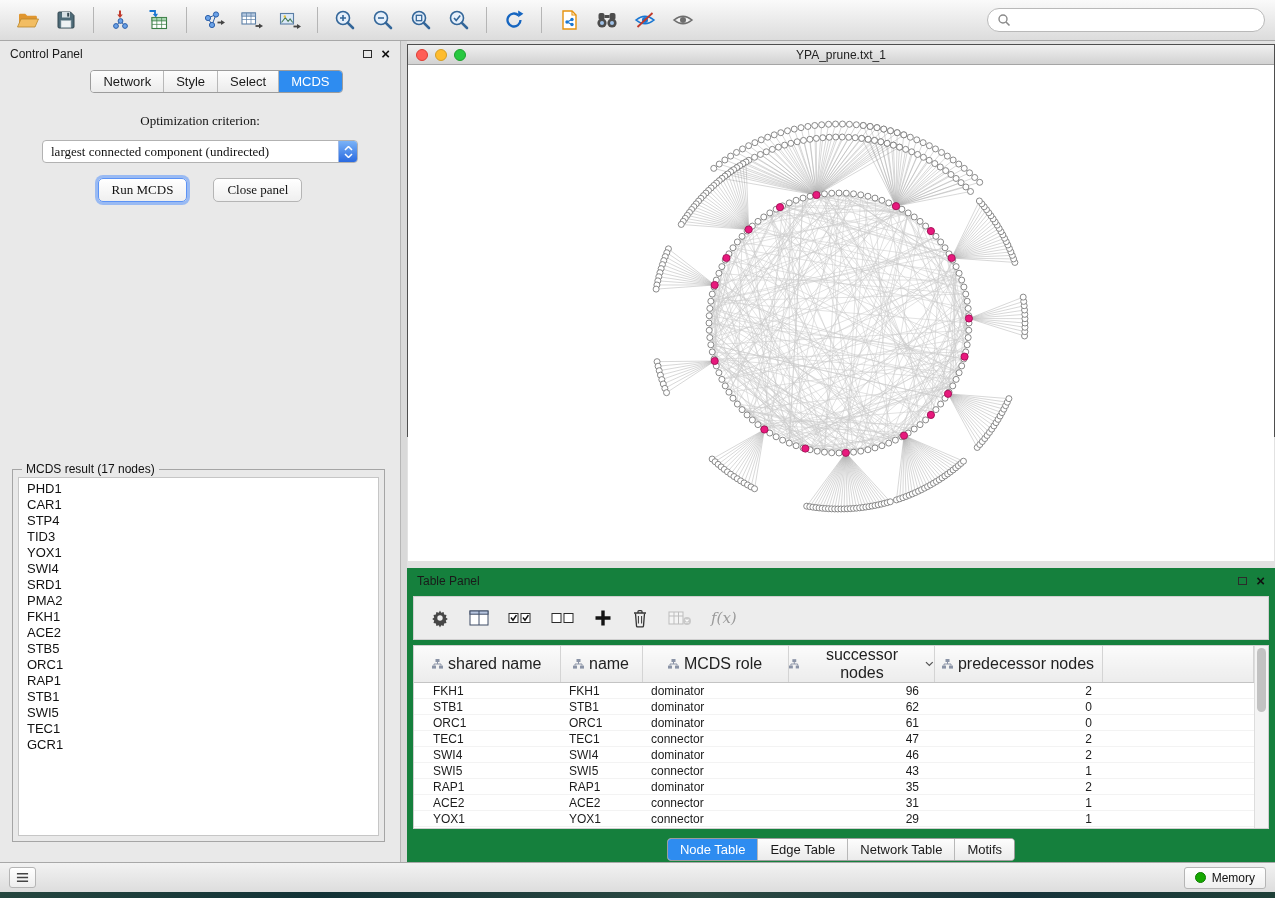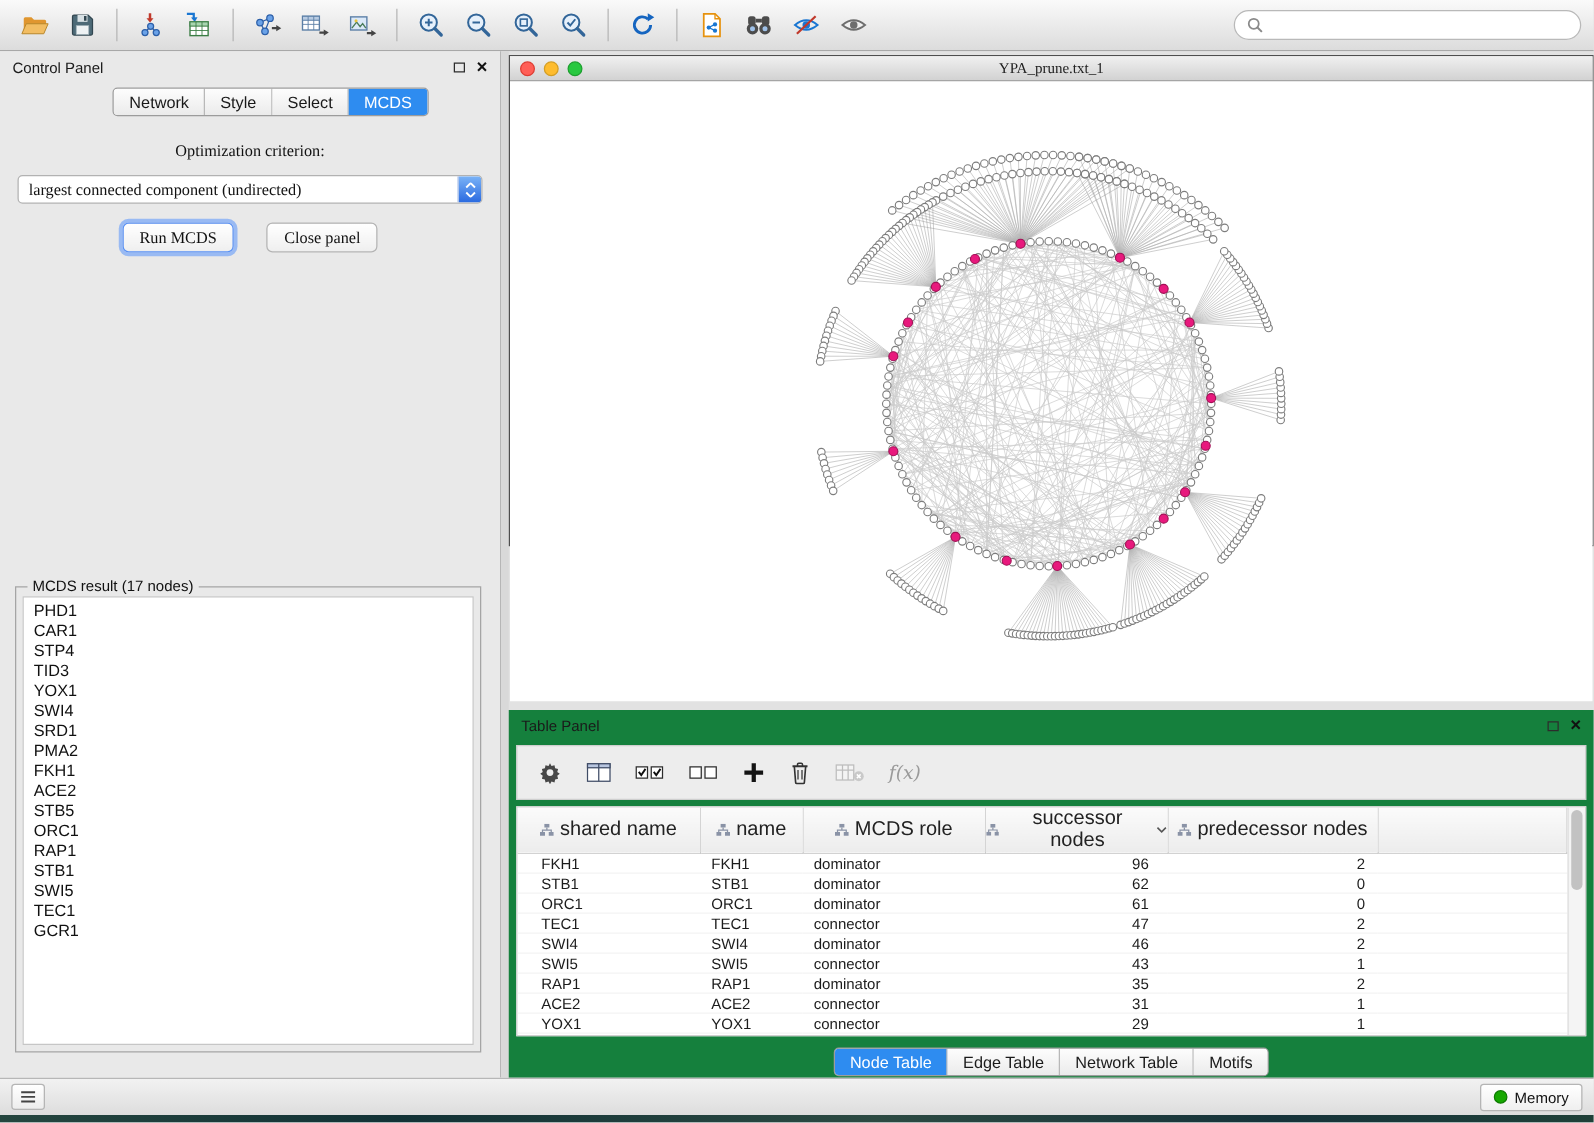--- a/index.html
+++ b/index.html
@@ -44,40 +44,40 @@
   .cp-tabs { display:flex; justify-content:center; margin-top:3px;margin-left:33px; }
   .seg { display:flex; border:1px solid #9c9c9c; border-radius:4px; overflow:hidden;
          background:#f5f5f5; box-shadow:0 1px 0 rgba(255,255,255,.7) inset; }
   .seg-tab { padding:3px 12px; font-size:13px; color:#1a1a1a;
              background:linear-gradient(#fdfdfd,#ebebeb); border-right:1px solid #b8b8b8; }
   .seg-tab:last-child { border-right:none; }
   .seg-tab.active { background:#2e8cf0; color:#fff; }
 
   .cp-body { padding:20px 12px 0; text-align:center;font-family:Liberation Serif, serif; }
   .opt-label { font-size:13px; margin-bottom:11px; }
-  .dropdown { width:372px; margin:0 auto; height:23px; border:1px solid #b2b2b2; border-radius:4px;
+  .dropdown { width:316px; margin:0 auto; height:23px; border:1px solid #b2b2b2; border-radius:4px;
               background:#fff; display:flex; align-items:stretch; font-size:13px; overflow:hidden; }
   .dd-text { flex:1; text-align:left; padding:3px 8px 0; white-space:nowrap; }
   .dd-cap { width:19px; background:linear-gradient(#7ab3f7,#2a6ae0); border-left:1px solid #9fb9e8;
             display:flex; flex-direction:column; align-items:center; justify-content:center; gap:2px; }
   .btn-row { margin-top:15px; display:flex; justify-content:center; gap:26px; }
   .mac-btn { font-size:13px; font-family:inherit; padding:3px 13px; color:#111;
              background:linear-gradient(#ffffff,#efefef); border:1px solid #b5b5b5; border-radius:5px; }
   .mac-btn.focused { box-shadow:0 0 0 3px rgba(88,148,251,.55); border-color:#5c93f5; }
 
   .result-group { position:absolute; left:12px; right:15px; top:428px; bottom:20px;
                   border:1px solid #a5a5a5; background:#e9e9e9; padding:7px 5px 5px; }
   .result-legend { position:absolute; top:-8px; left:9px; background:#e9e9e9; padding:0 4px; font-size:12px; }
   .result-list { background:#fff; border:1px solid #c6c6c6; height:100%; overflow:hidden;
                  text-align:left; padding-top:3px; }
   .mcds-item { font-size:13px; line-height:16px; padding:0 8px; }
 
   
   .network-window { position:absolute; left:407px; top:3px; width:868px; height:393px;
-                    border:1px solid #4e4e4e; background:#fff;font-family:Liberation Serif, serif; }
+                    border:1px solid #4e4e4e; background:#fff; }
   .nw-titlebar { height:20px; background:linear-gradient(#f0f0f0,#d2d2d2); border-bottom:1px solid #a5a5a5;
                  position:relative; display:flex; align-items:center; justify-content:center;
                  font-size:12px; color:#222; }
   .lights { position:absolute; left:8px; top:4px; display:flex; gap:7px; }
   .light { width:12px; height:12px; border-radius:50%; }
   .light.red    { background:#ff5f57; border:1px solid #de3d33; }
   .light.yellow { background:#febc2e; border:1px solid #d49e23; }
   .light.green  { background:#28c840; border:1px solid #1da02f; }
   .nw-canvas { display:block; width:866px; height:496px; background:#fff; }
 

